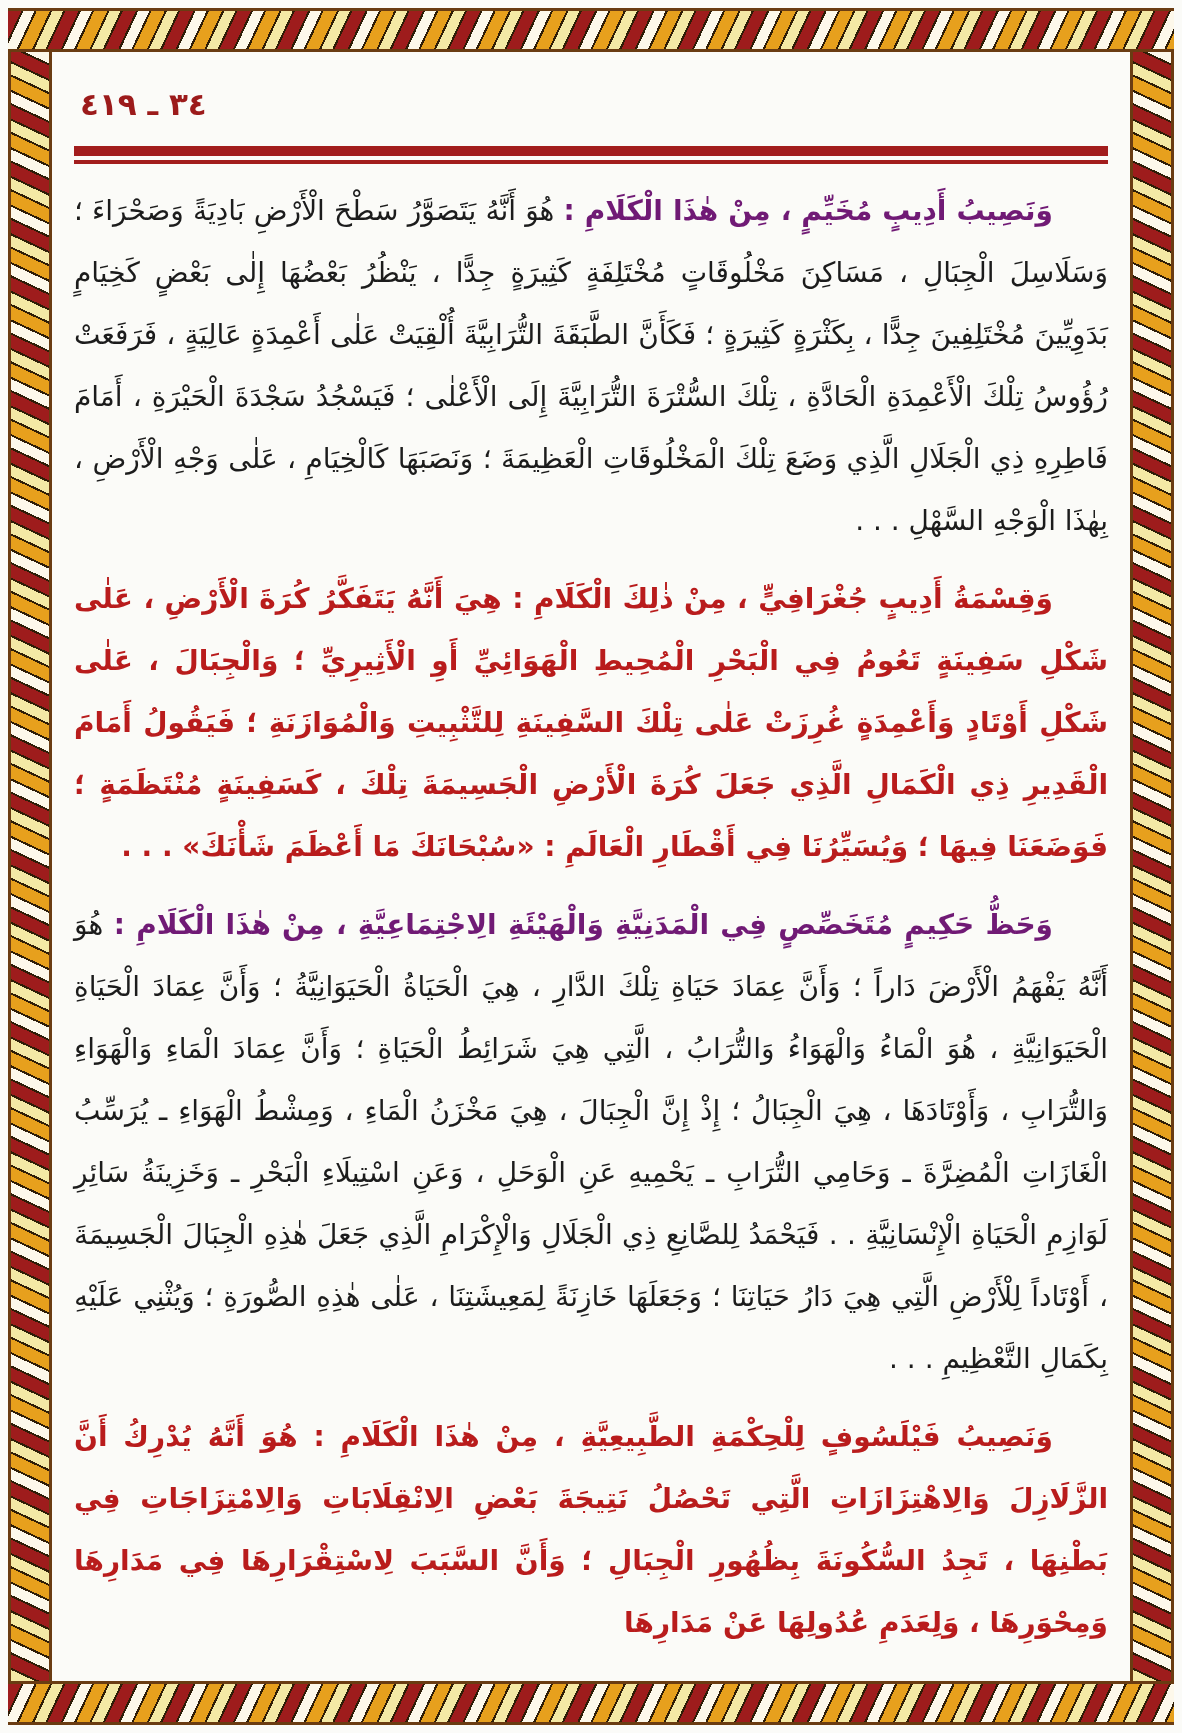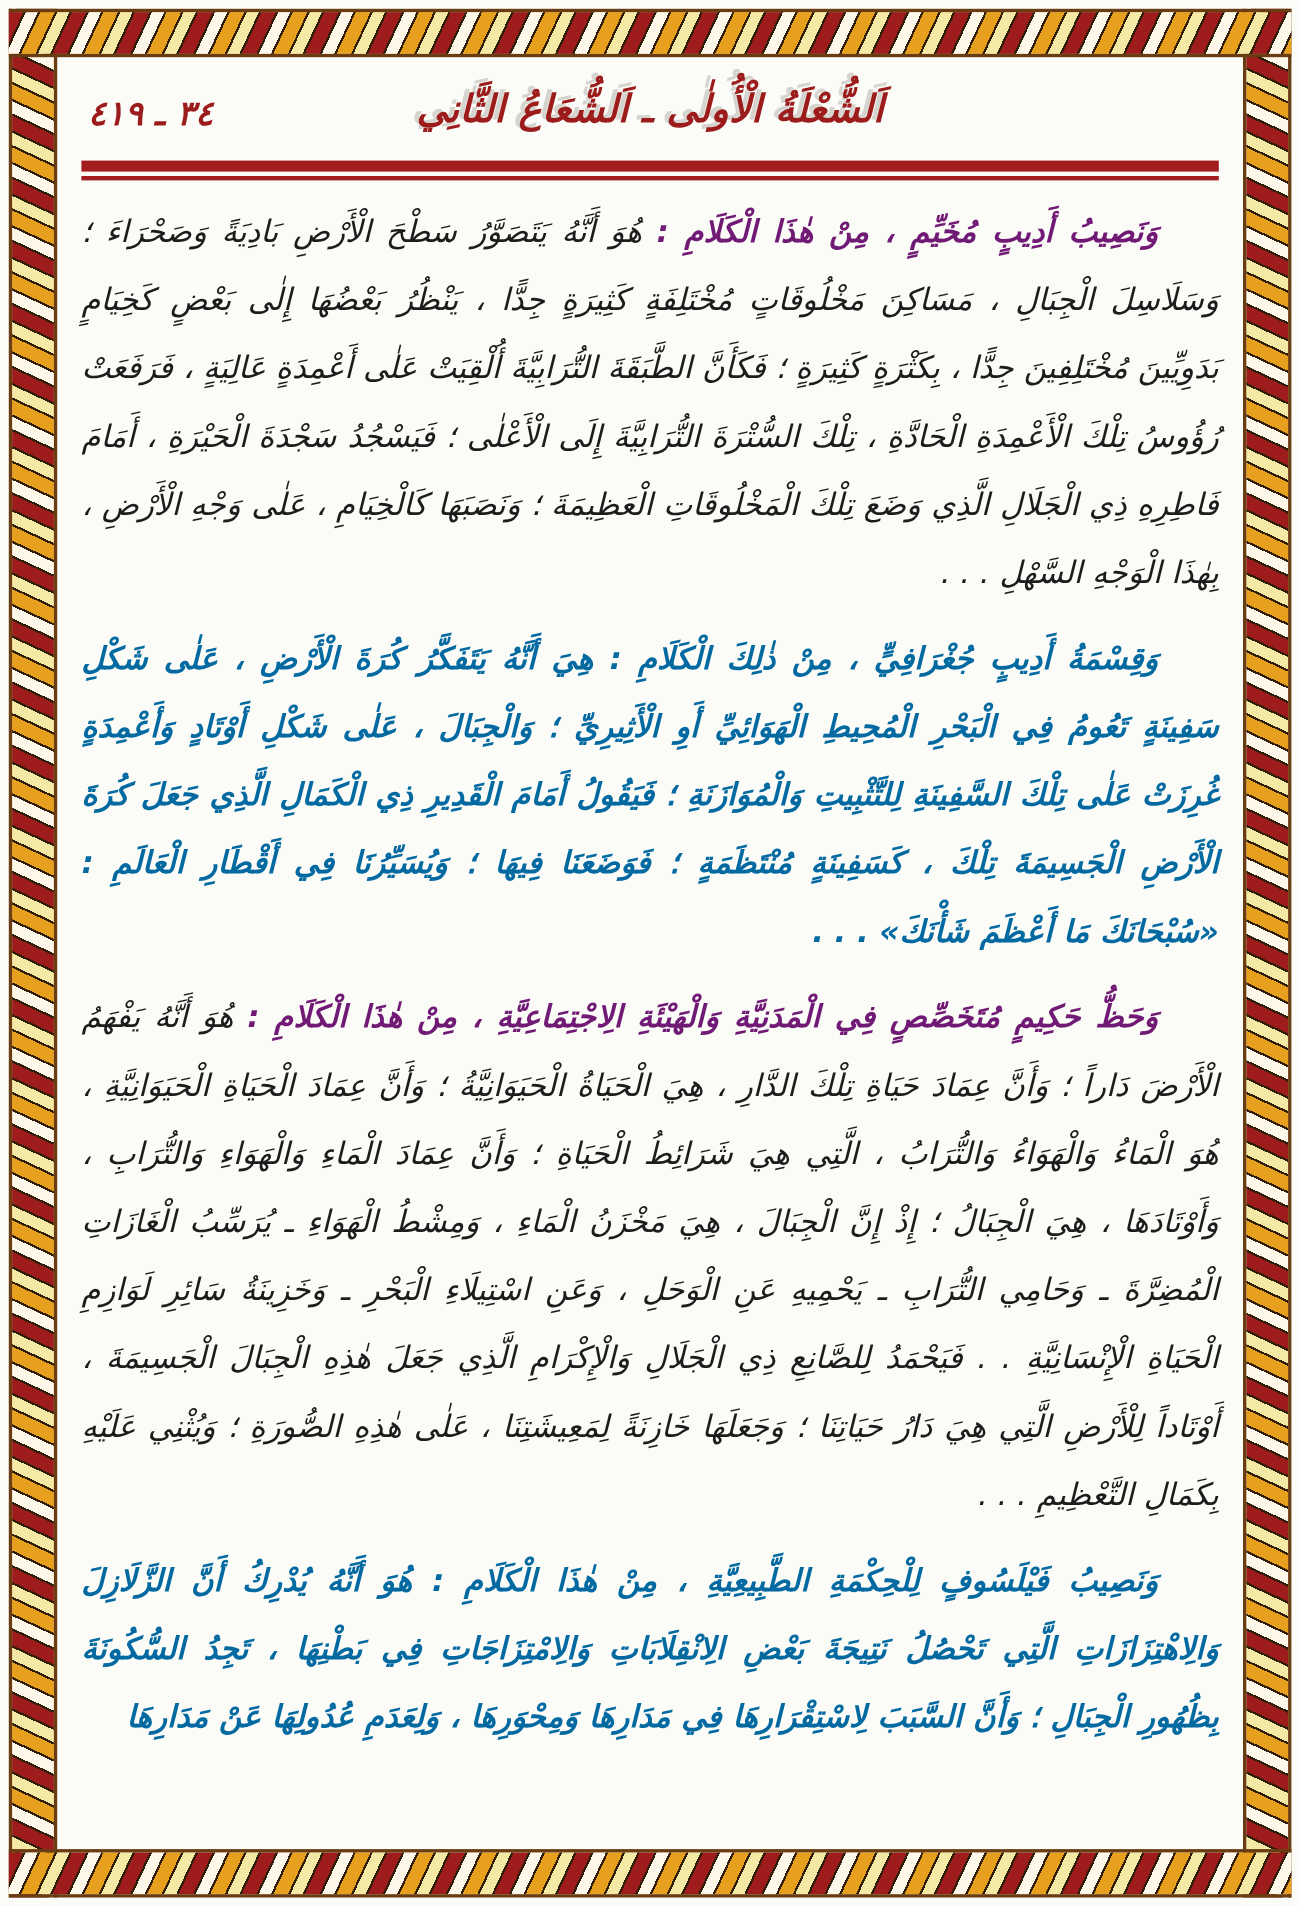--- a/index.html
+++ b/index.html
@@ -29,21 +29,21 @@
       #fdf8ea 14px 24px,#2f1d07 24px 26px,
       #e7a01d 26px 38px,#2f1d07 38px 40px,
       #f4e9a5 40px 50px,#2f1d07 50px 52px);
   }
   .b-left{left:8px;}
   .b-right{right:8px;}
 
   
   .content{
     position:absolute;top:52px;left:52px;right:52px;bottom:52px;
-    padding:26px 22px 0 22px;z-index:3;font-style:italic;
+    padding:26px 22px 0 22px;z-index:3;
   }
   .header{position:relative;height:58px;}
   .page-num{
     position:absolute;left:6px;top:8px;
     font-size:31px;font-weight:bold;color:#9c1b1b;letter-spacing:2px;
   }
   .page-title{
     text-align:center;font-size:35px;font-weight:bold;color:#9c1b1b;
     text-shadow:-4px -3px 0 rgba(155,150,140,0.38);
     padding-top:2px;
@@ -52,35 +52,34 @@
   .rule-thin{height:4px;background:#a21d1d;margin-top:4px;}
 
   .text-block{margin-top:16px;}
   p.para{
     margin:0 0 16px 0;
     font-size:28px;line-height:62px;
     text-align:justify;text-indent:55px;
     color:#1c1c1c;
   }
   .lead{color:#701a75;font-weight:bold;}
-  p.allred{color:#0369a1;font-weight:bold;}
+  p.allred{color:#b91c1c;font-weight:bold;}
 </style>
 </head>
 <body>
 
 <div class="bstrip b-left"></div>
 <div class="bstrip b-right"></div>
 <div class="bstrip b-top"></div>
 <div class="bstrip b-bottom"></div>
 
 <div class="content">
 
   <div class="header">
     <div class="page-num">٣٤ ـ ٤١٩</div>
-    <div class="page-title">اَلشُّعْلَةُ الْأُولٰى ـ اَلشُّعَاعُ الثَّانِي</div>
   </div>
 
   <div class="rule-thick"></div>
   <div class="rule-thin"></div>
 
   <div class="text-block">
 
     <p class="para"><span class="lead">وَنَصِيبُ أَدِيبٍ مُخَيِّمٍ ، مِنْ هٰذَا الْكَلَامِ :</span> <span>هُوَ أَنَّهُ يَتَصَوَّرُ سَطْحَ الْأَرْضِ بَادِيَةً وَصَحْرَاءَ ؛ وَسَلَاسِلَ الْجِبَالِ ، مَسَاكِنَ مَخْلُوقَاتٍ مُخْتَلِفَةٍ كَثِيرَةٍ جِدًّا ، يَنْظُرُ بَعْضُهَا إِلٰى بَعْضٍ كَخِيَامٍ بَدَوِيِّينَ مُخْتَلِفِينَ جِدًّا ، بِكَثْرَةٍ كَثِيرَةٍ ؛ فَكَأَنَّ الطَّبَقَةَ التُّرَابِيَّةَ أُلْقِيَتْ عَلٰى أَعْمِدَةٍ عَالِيَةٍ ، فَرَفَعَتْ رُؤُوسُ تِلْكَ الْأَعْمِدَةِ الْحَادَّةِ ، تِلْكَ السُّتْرَةَ التُّرَابِيَّةَ إِلَى الْأَعْلٰى ؛ فَيَسْجُدُ سَجْدَةَ الْحَيْرَةِ ، أَمَامَ فَاطِرِهِ ذِي الْجَلَالِ الَّذِي وَضَعَ تِلْكَ الْمَخْلُوقَاتِ الْعَظِيمَةَ ؛ وَنَصَبَهَا كَالْخِيَامِ ، عَلٰى وَجْهِ الْأَرْضِ ، بِهٰذَا الْوَجْهِ السَّهْلِ . . .</span></p>
 
     <p class="para allred"><span>وَقِسْمَةُ أَدِيبٍ جُغْرَافِيٍّ ، مِنْ ذٰلِكَ الْكَلَامِ : هِيَ أَنَّهُ يَتَفَكَّرُ كُرَةَ الْأَرْضِ ، عَلٰى شَكْلِ سَفِينَةٍ تَعُومُ فِي الْبَحْرِ الْمُحِيطِ الْهَوَائِيِّ أَوِ الْأَثِيرِيِّ ؛ وَالْجِبَالَ ، عَلٰى شَكْلِ أَوْتَادٍ وَأَعْمِدَةٍ غُرِزَتْ عَلٰى تِلْكَ السَّفِينَةِ لِلتَّثْبِيتِ وَالْمُوَازَنَةِ ؛ فَيَقُولُ أَمَامَ الْقَدِيرِ ذِي الْكَمَالِ الَّذِي جَعَلَ كُرَةَ الْأَرْضِ الْجَسِيمَةَ تِلْكَ ، كَسَفِينَةٍ مُنْتَظَمَةٍ ؛ فَوَضَعَنَا فِيهَا ؛ وَيُسَيِّرُنَا فِي أَقْطَارِ الْعَالَمِ : «سُبْحَانَكَ مَا أَعْظَمَ شَأْنَكَ» . . .</span><span></span></p>

